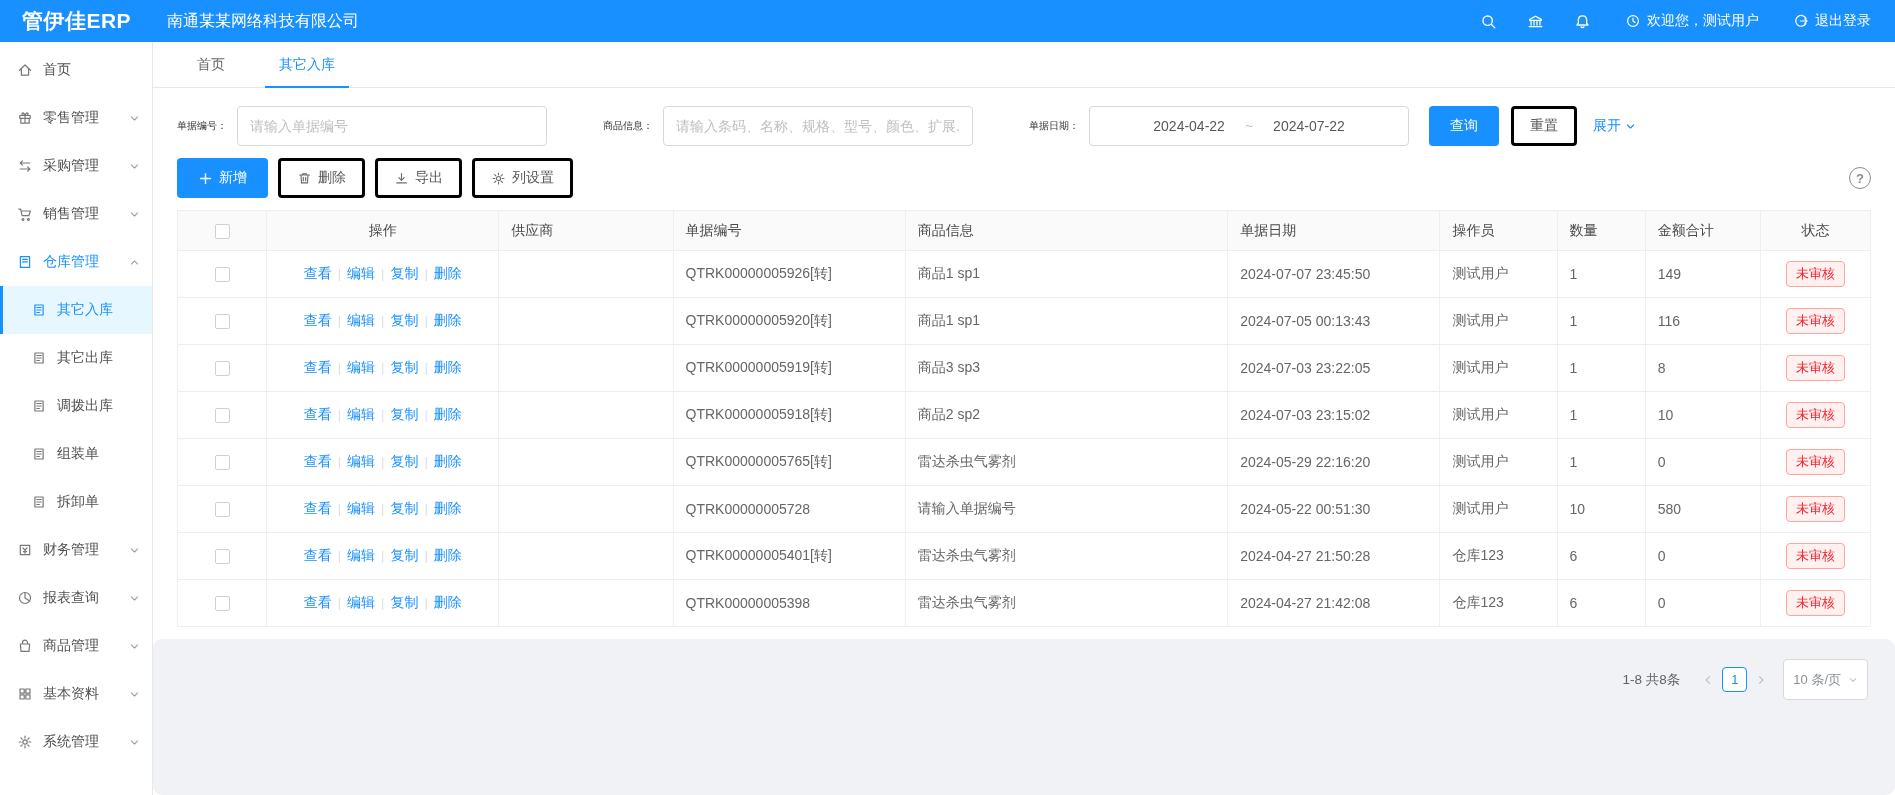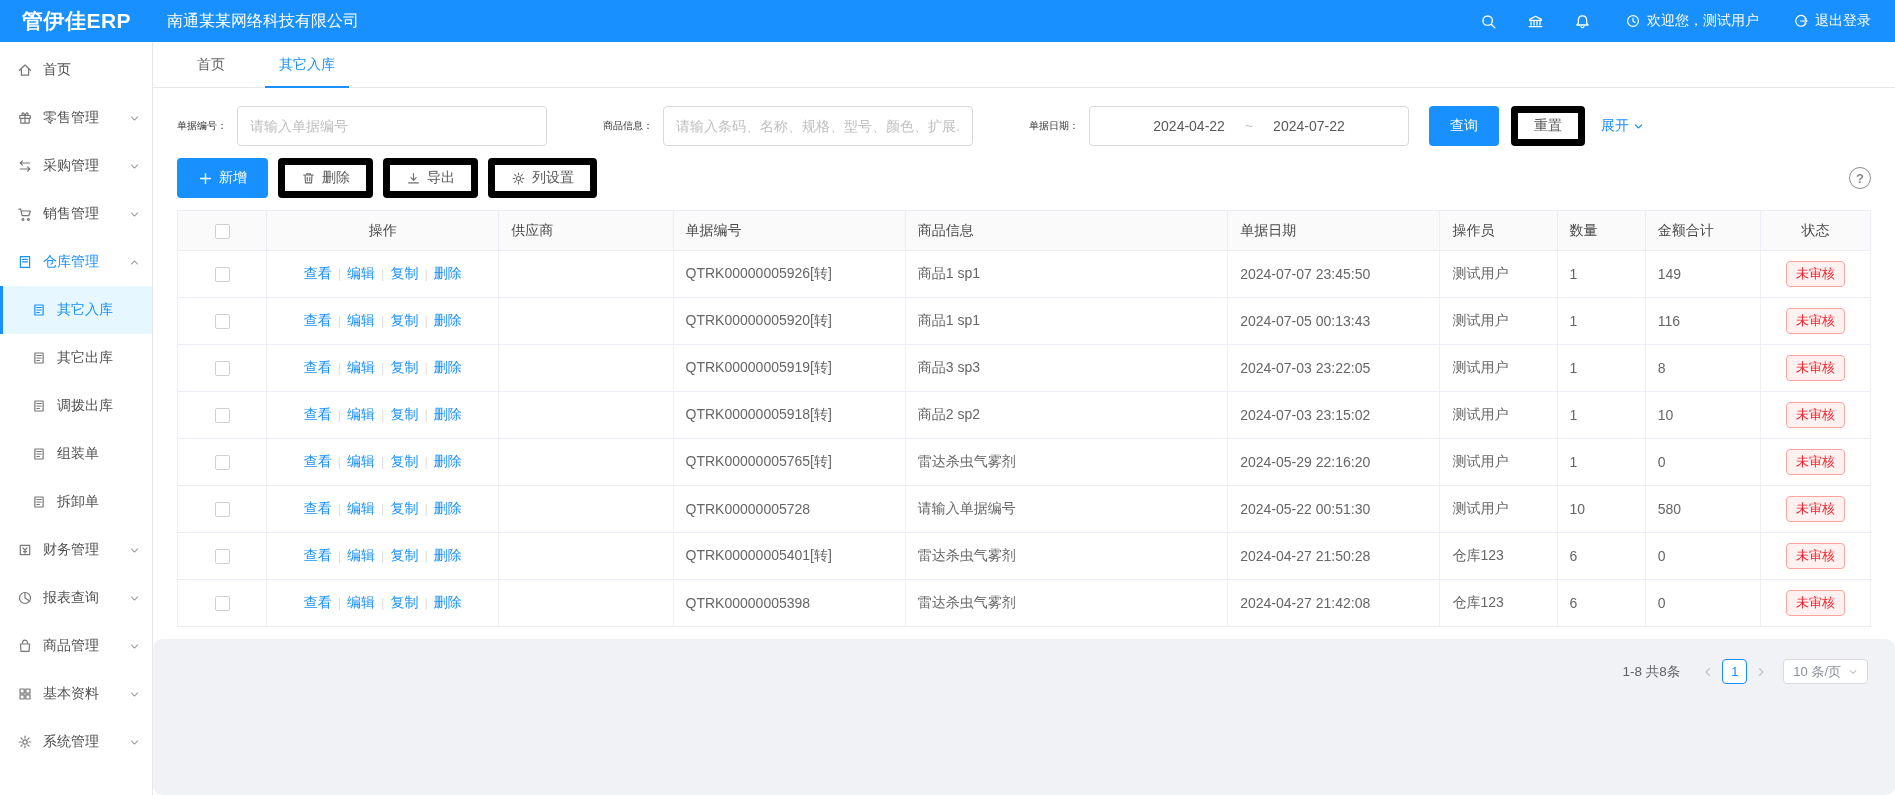--- a/index.html
+++ b/index.html
@@ -51,21 +51,21 @@
 
   .filter-row { display:flex; align-items:center; margin-bottom:12px; }
   .f-group { display:flex; align-items:center; margin-right:56px; }
   .f-group.last { margin-right:20px; }
   .f-label { font-size:10px; color:#333; margin-right:10px; white-space:nowrap; }
   .f-input { width:310px; height:40px; border:1px solid #d9d9d9; border-radius:4px; padding:8px 12px; font-size:14px; color:#333; outline:none; font-family:inherit; }
   .f-input::placeholder { color:#bfbfbf; }
   .date-box { width:320px; height:40px; border:1px solid #d9d9d9; border-radius:4px; display:flex; align-items:center; justify-content:center; gap:20px; color:#595959; cursor:pointer; background:#fff; }
   .btn { height:40px; border-radius:4px; font-size:14px; cursor:pointer; font-family:inherit; display:inline-flex; align-items:center; justify-content:center; }
   .btn-primary { background:var(--primary); color:#fff; border:none; padding:0 21px; }
-  .btn-plain { background:#fff; color:#595959; border:7px solid #000000; padding:4px 16px; }
+  .btn-plain { background:#fff; color:#595959; border:3px solid #000000; padding:4px 16px; }
   .filter-row .btn-plain { margin-left:12px; }
   .expand-link { color:var(--primary); display:flex; align-items:center; gap:4px; margin-left:16px; cursor:pointer; white-space:nowrap; }
   .expand-link .cic { width:11px; height:11px; }
   .expand-link .cic svg { width:100%; height:100%; }
 
   .toolbar { display:flex; align-items:center; margin-bottom:12px; }
   .toolbar .btn { margin-right:10px; }
   .bic { width:15px; height:15px; margin-right:6px; }
   .bic svg { width:100%; height:100%; }
   .toolbar .btn-plain .bic { color:#6b6b6b; }
@@ -84,21 +84,21 @@
   .sep { color:#e0e0e0; margin:0 6px; font-size:13px; }
   .badge { display:inline-block; padding:3px 9px; font-size:13px; line-height:1.35; color:var(--badge-text); background:var(--badge-bg); border:1px solid var(--badge-border); border-radius:4px; }
 
   
   .footer-area { flex:1; background:#f0f2f5; padding:20px 27px 0;border-radius:9px; }
   .pagination { display:flex; justify-content:flex-end; align-items:center; color:#606266; font-size:13.5px; }
   .pg-total { margin-right:14px; }
   .pg-arrow { width:12px; height:12px; color:#c0c4cc; cursor:pointer; margin:0 8px; }
   .pg-arrow svg { width:100%; height:100%; }
   .pg-num { min-width:25px; height:25px; border:1px solid var(--primary); color:var(--primary); border-radius:4px; background:#fff; display:flex; align-items:center; justify-content:center; font-size:13px; cursor:pointer; }
-  .pg-size { height:25px; border:1px solid #d9d9d9; border-radius:4px; background:#fff; color:#8a8f99; display:flex; align-items:center; gap:7px; padding:0 9px; font-size:13px; margin-left:8px; cursor:pointer; }
+  .pg-size { height:41px; border:1px solid #d9d9d9; border-radius:4px; background:#fff; color:#8a8f99; display:flex; align-items:center; gap:7px; padding:0 9px; font-size:13px; margin-left:8px; cursor:pointer; }
   .pg-size .cic { width:10px; height:10px; color:#c0c4cc; }
   .pg-size .cic svg { width:100%; height:100%; }
 </style>
 </head>
 <body style="--primary: #1890ff; --badge-text: #f5222d; --badge-bg: #fff1f0; --badge-border: #ffa39e;">
 
 <div>
   <header class="top-header">
     <div class="logo">管伊佳ERP</div>
     <div class="company">南通某某网络科技有限公司</div>

